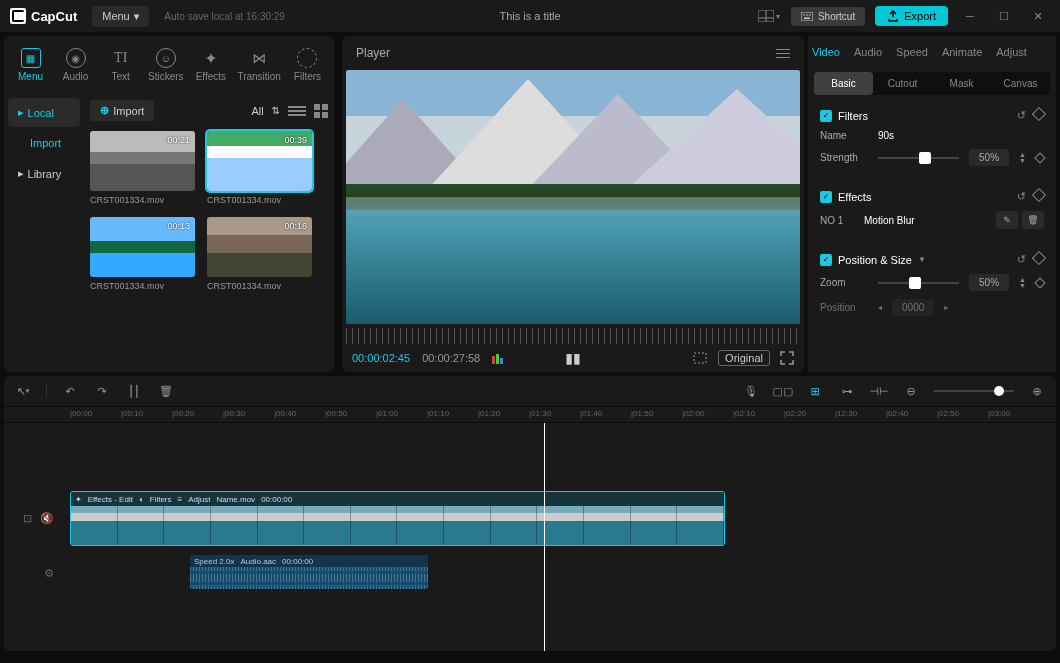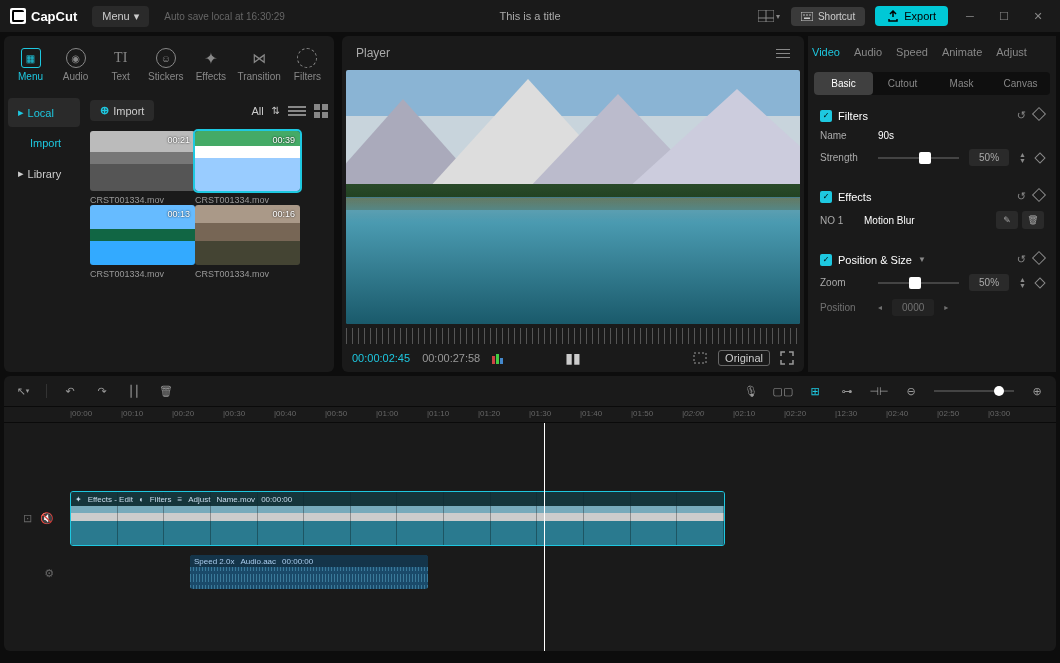--- a/index.html
+++ b/index.html
@@ -27,21 +27,21 @@
   .media-body{display:flex;flex:1;overflow:hidden}
   .media-side{width:80px;padding:4px;display:flex;flex-direction:column;gap:2px}
   .ms-item{padding:8px 10px;border-radius:4px;font-size:11px;display:flex;align-items:center;gap:4px}
   .ms-item.active{background:#2a2a2a;color:#1ec8e0}
   .media-main{flex:1;padding:6px;display:flex;flex-direction:column}
   .media-top{display:flex;align-items:center;gap:6px;margin-bottom:10px}
   .import-pill{background:#2a2a2a;border-radius:4px;padding:4px 10px;display:flex;align-items:center;gap:4px;font-size:11px}
   .all-group{margin-left:auto;display:flex;gap:8px;align-items:center}
   .view-btn{width:18px;height:14px;display:flex;flex-direction:column;gap:2px;justify-content:center}
   .view-btn span{height:2px;background:#888}
-  .thumbs{display:flex;flex-wrap:wrap;}
+  .thumbs{display:flex;flex-wrap:wrap;gap:12px}
   .thumb{width:105px}
   .thumb-img{width:105px;height:60px;border-radius:3px;position:relative;overflow:hidden}
   .thumb-img.sel{outline:2px solid #1ec8e0}
   .dur{position:absolute;top:4px;right:5px;font-size:9px;color:#fff;text-shadow:0 0 2px #000}
   .thumb-name{font-size:9px;color:#999;margin-top:4px;white-space:nowrap;overflow:hidden;text-overflow:ellipsis}
   
   .land1{background:linear-gradient(#bbb 0 35%,#777 35% 55%,#555 55%)}
   .land2{background:linear-gradient(#4a6 0 25%,#fff 25% 45%,#9cf 45%)}
   .land3{background:linear-gradient(#6bf 0 40%,#164 40% 60%,#3af 60%)}
   .land4{background:linear-gradient(#a98 0 30%,#765 30% 60%,#443 60%)}

